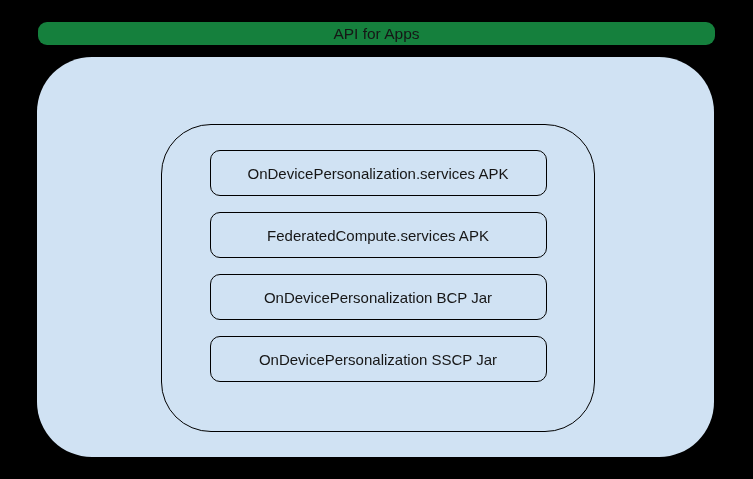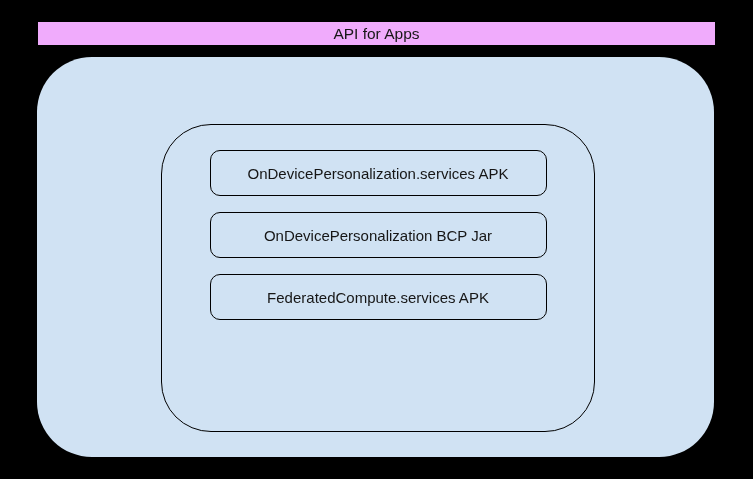--- a/index.html
+++ b/index.html
@@ -15,24 +15,25 @@
     overflow: hidden;
     font-family: "Liberation Sans", sans-serif;
     color: #1a1a1a;
   }
   .banner {
     position: absolute;
     left: 38px;
     top: 22px;
     width: 677px;
     height: 23px;
-    background: #f0abfc;
+    background: #15803d;
     display: flex;
     align-items: center;
     justify-content: center;
+    border-radius: 9px;
   }
   .banner-label {
     font-size: 15.5px;
     line-height: 1;
     color: #161616;
   }
   .module {
     position: absolute;
     left: 37px;
     top: 57px;
@@ -93,24 +94,27 @@
 
   <div class="module">
 
     <div class="inner-group">
 
       <div class="component-box">
         <span class="component-label">OnDevicePersonalization.services APK</span>
       </div>
 
       <div class="component-box">
+        <span class="component-label">FederatedCompute.services APK</span>
+      </div>
+
+      <div class="component-box">
         <span class="component-label">OnDevicePersonalization BCP Jar</span>
       </div>
 
       <div class="component-box">
-        <span class="component-label">FederatedCompute.services APK</span>
+        <span class="component-label">OnDevicePersonalization SSCP Jar</span>
       </div>
-
 
     </div>
   </div>
 
 </div>
 
 </body></html>

